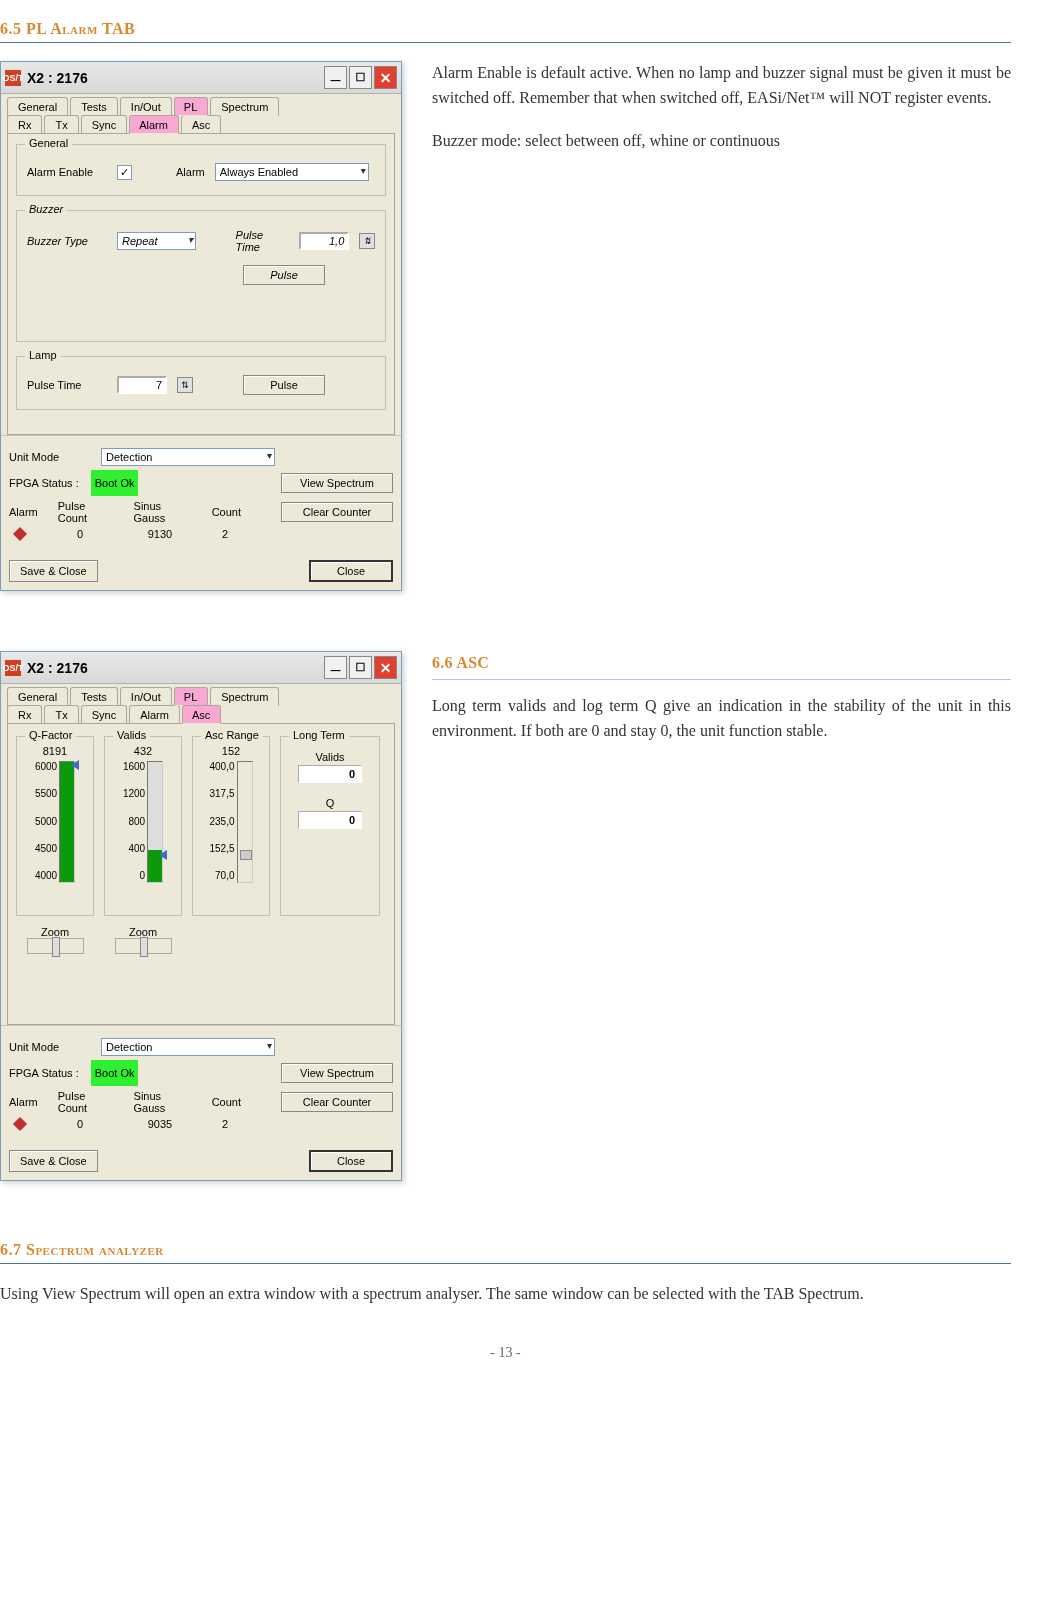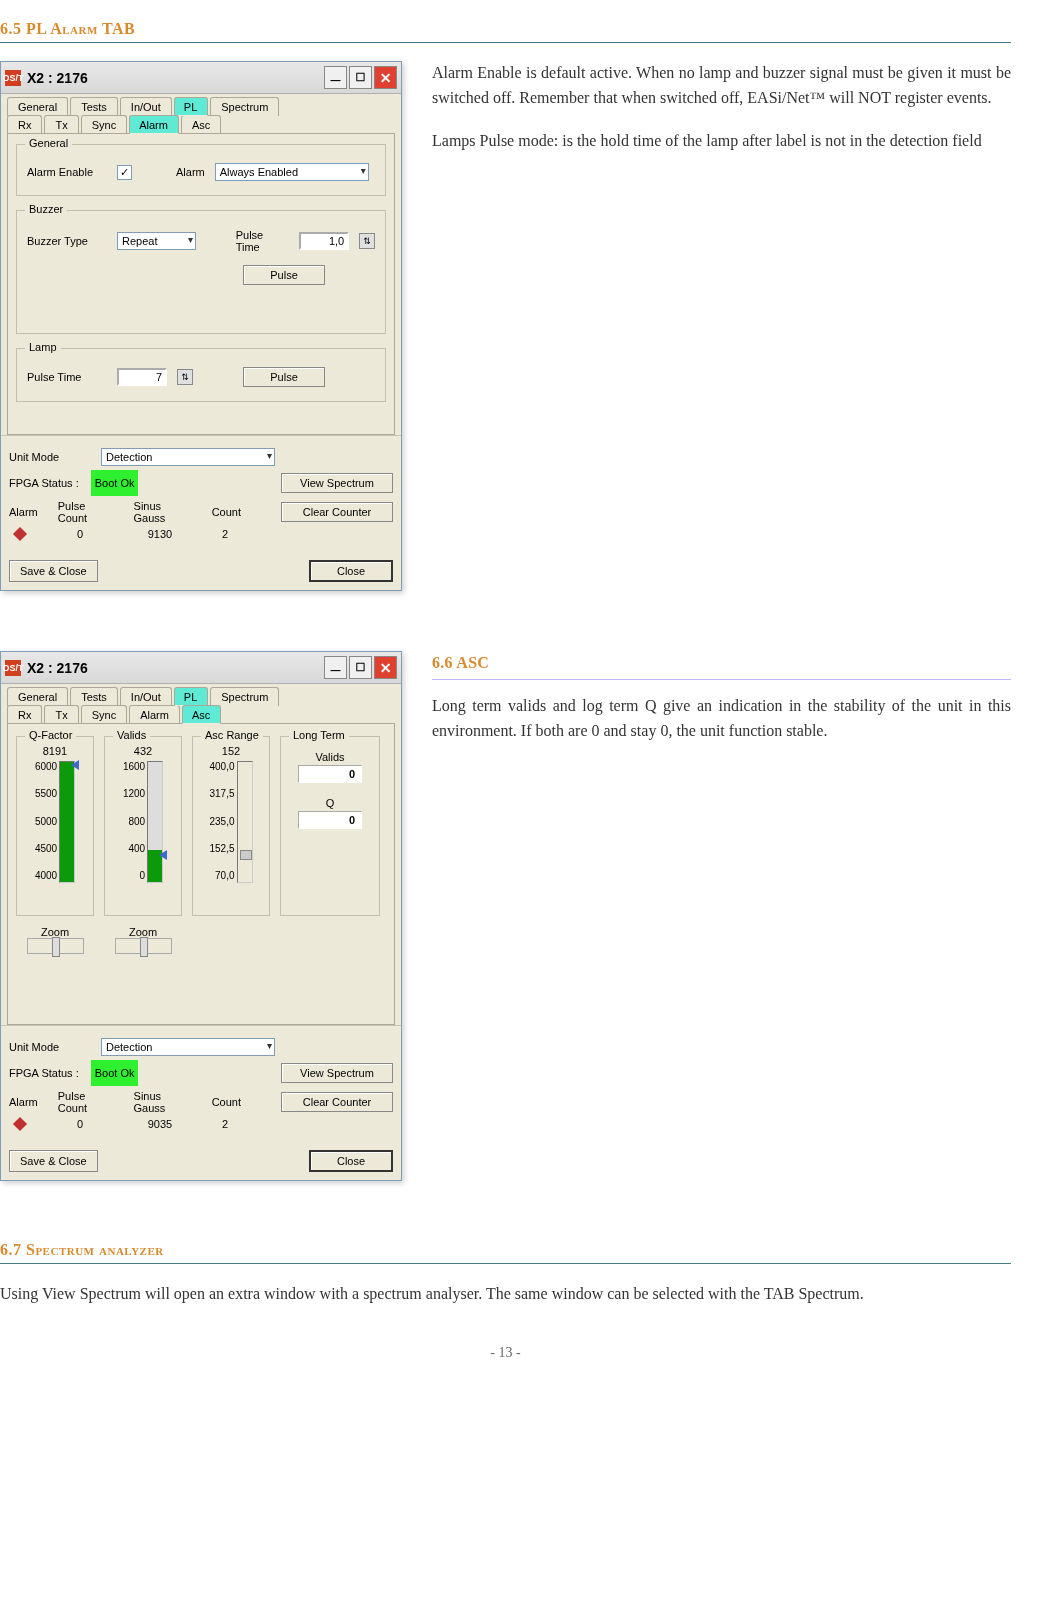--- a/index.html
+++ b/index.html
@@ -87,21 +87,21 @@
     border: 1px solid #aca899;
     border-bottom: none;
     background: #ece9d8;
     margin-right: 2px;
     border-radius: 3px 3px 0 0;
     position: relative;
     top: 1px;
     font-size: 11px;
   }
   .tab.active {
-    background: #5eead4;
+    background: #f9a8d4;
     border-bottom: 1px solid #ece9d8;
     z-index: 2;
     padding-left: 9px;
   }
   .tab-panel {
     border: 1px solid #aca899;
     margin: 0 6px;
     padding: 10px 8px;
     background: #ece9d8;
     min-height: 280px;
@@ -355,21 +355,21 @@
         <div class="fieldset-legend">General</div>
         <div class="row-line">
           <span class="dlg-label">Alarm Enable</span>
           <span class="checkbox-box">✓</span>
           <span style="width:24px"></span>
           <span>Alarm</span>
           <span class="combo" style="min-width:130px">Always Enabled</span>
         </div>
       </div>
 
-      <div class="fieldset" style="padding-bottom:8px;">
+      <div class="fieldset" style="padding-bottom:16px;font-style:italic;">
         <div class="fieldset-legend">Buzzer</div>
         <div class="row-line">
           <span class="dlg-label">Buzzer Type</span>
           <span class="combo" style="min-width:55px">Repeat</span>
           <span style="width:20px"></span>
           <span>Pulse Time</span>
           <span class="text-input">1,0</span>
           <span class="spin-icon">⇅</span>
         </div>
         <div class="row-line" style="justify-content:flex-end; padding-right:50px; margin-top:12px;">
@@ -417,21 +417,21 @@
       </div>
     </div>
     <div class="footer-btns">
       <span class="win-button">Save &amp; Close</span>
       <span class="win-button" style="border:2px solid #333;">Close</span>
     </div>
   </div>
 
   <div class="desc-col">
     <p>Alarm Enable is default active. When no lamp and buzzer signal must be given it must be switched off. Remember that when switched off, EASi/Net™ will NOT register events.</p>
-    <p>Lamps Pulse mode: is the hold time of the lamp after label is not in the detection field</p>
+    <p>Buzzer mode: select between off, whine or continuous</p>
   </div>
 </div>
 
 <div class="content-row">
 
   <div class="dialog-screenshot">
     <div class="titlebar">
       <span class="icon">OS/T</span>
       <span>X2 : 2176</span>
       <span class="spacer"></span>

